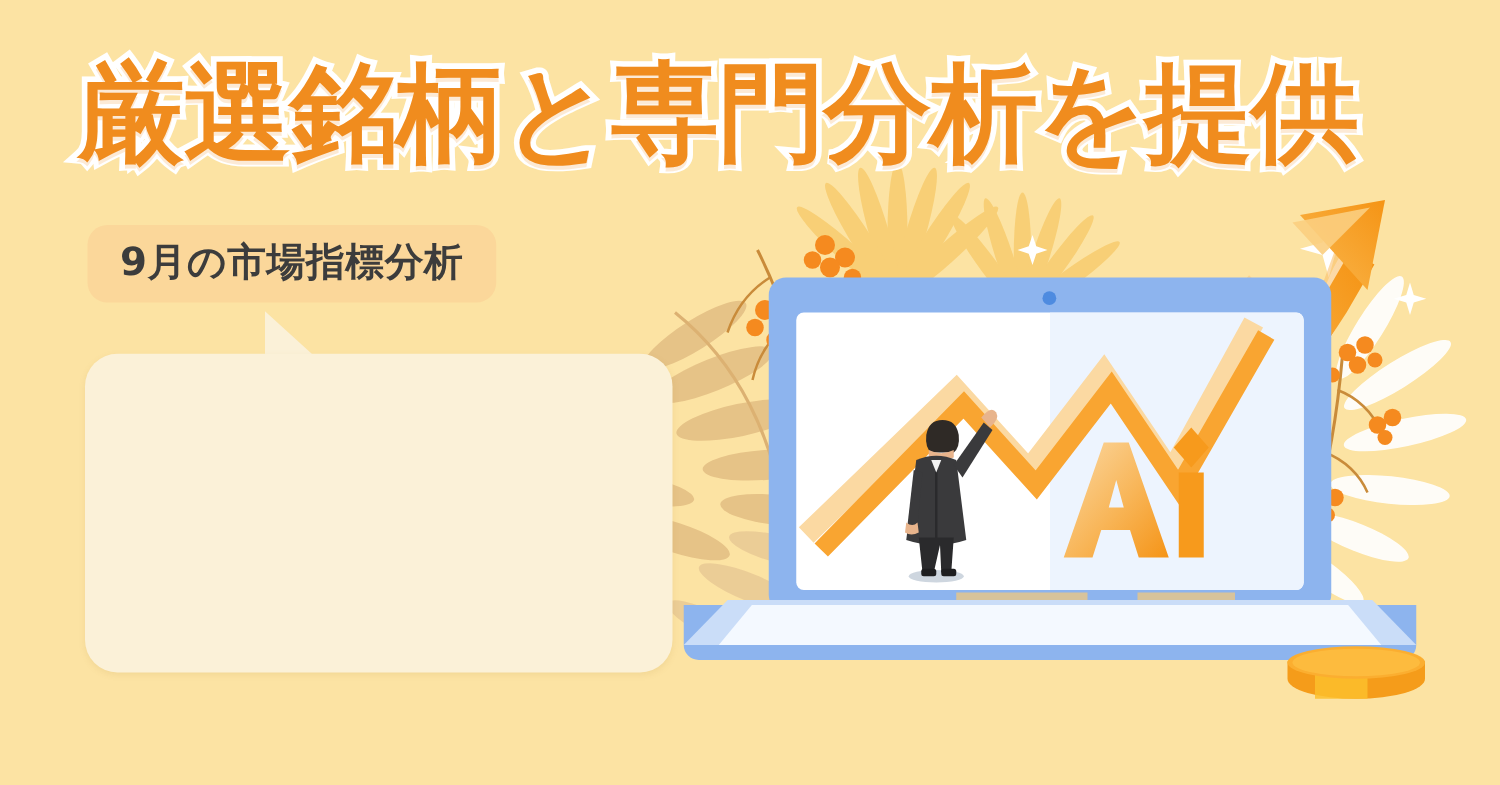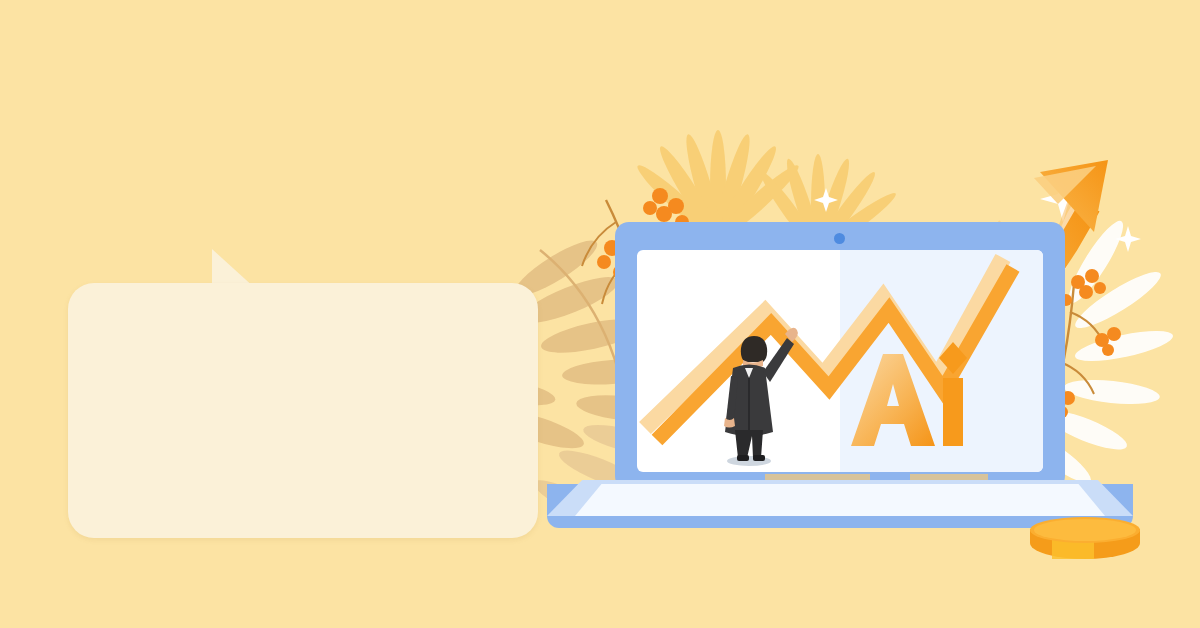--- a/index.html
+++ b/index.html
@@ -218,21 +218,23 @@
     </g>
 
     <g>
       <path d="M945 300 L1000 232 L1048 278 L1078 196" stroke="url(#gArrowLt)" stroke-width="16" fill="none" opacity="0.55"></path>
       <path d="M1012 330 L1068 244 L1090 206" stroke="url(#gArrow)" stroke-width="22" fill="none" stroke-linejoin="miter"></path>
       <path d="M1040 172 L1108 160 L1094 232 Z" fill="url(#gArrow)"></path>
       <path d="M1034 178 L1096 166 L1058 204 Z" fill="#FBCE7F" opacity="0.9"></path>
     </g>
   </svg>
 
-
+  <div class="headline">厳選銘柄と専門分析を提供</div>
+
+  <div class="badge">9月の市場指標分析</div>
 
   <div class="bubble-tail"></div>
   <div class="bubble"></div>
 
   <div class="laptop">
     <div class="shadow-base"></div>
     <div class="lid">
       <div class="cam"></div>
       <div class="screen">
         <div class="screen-right"></div>

